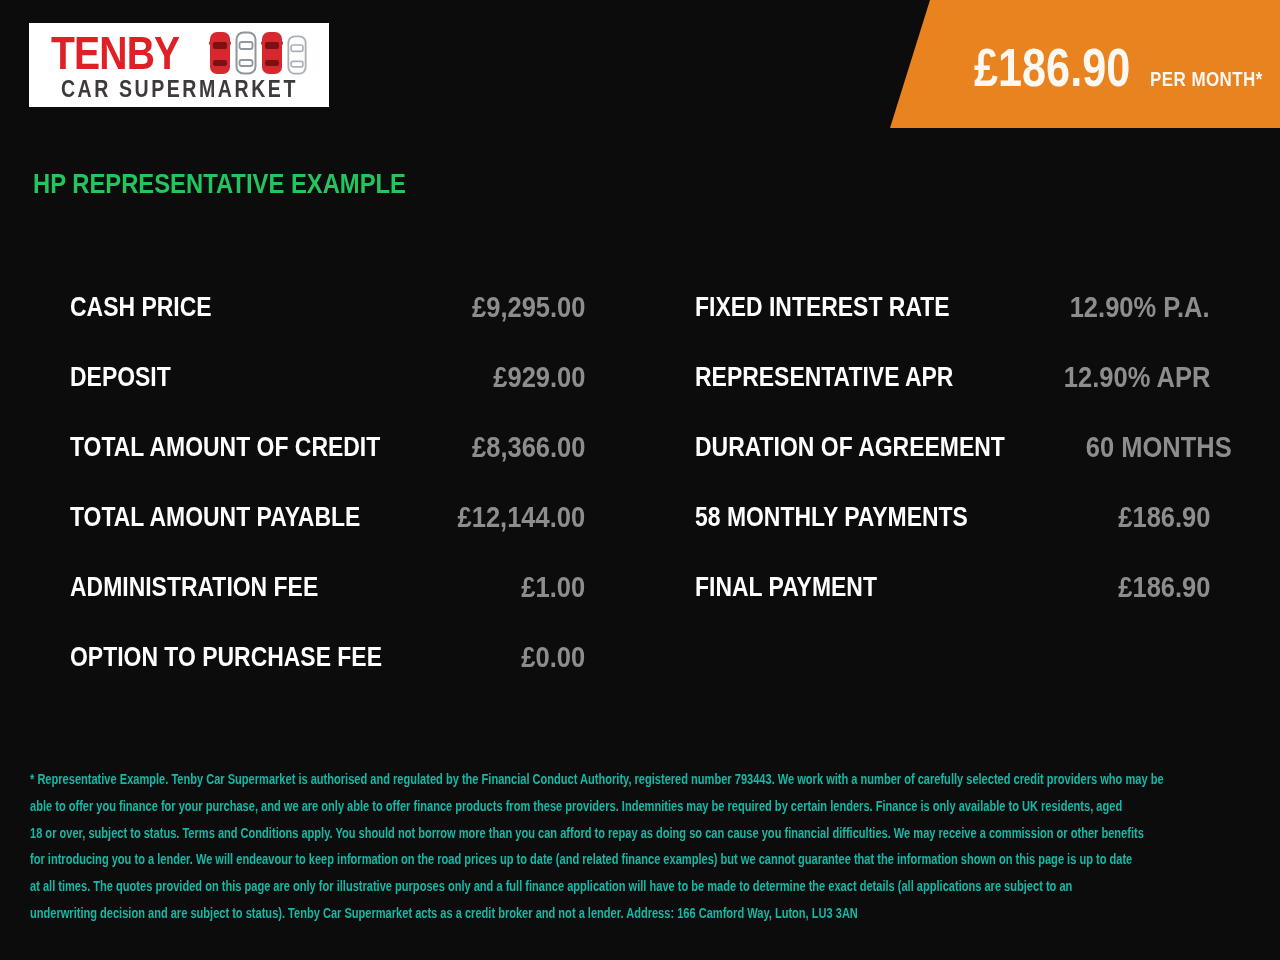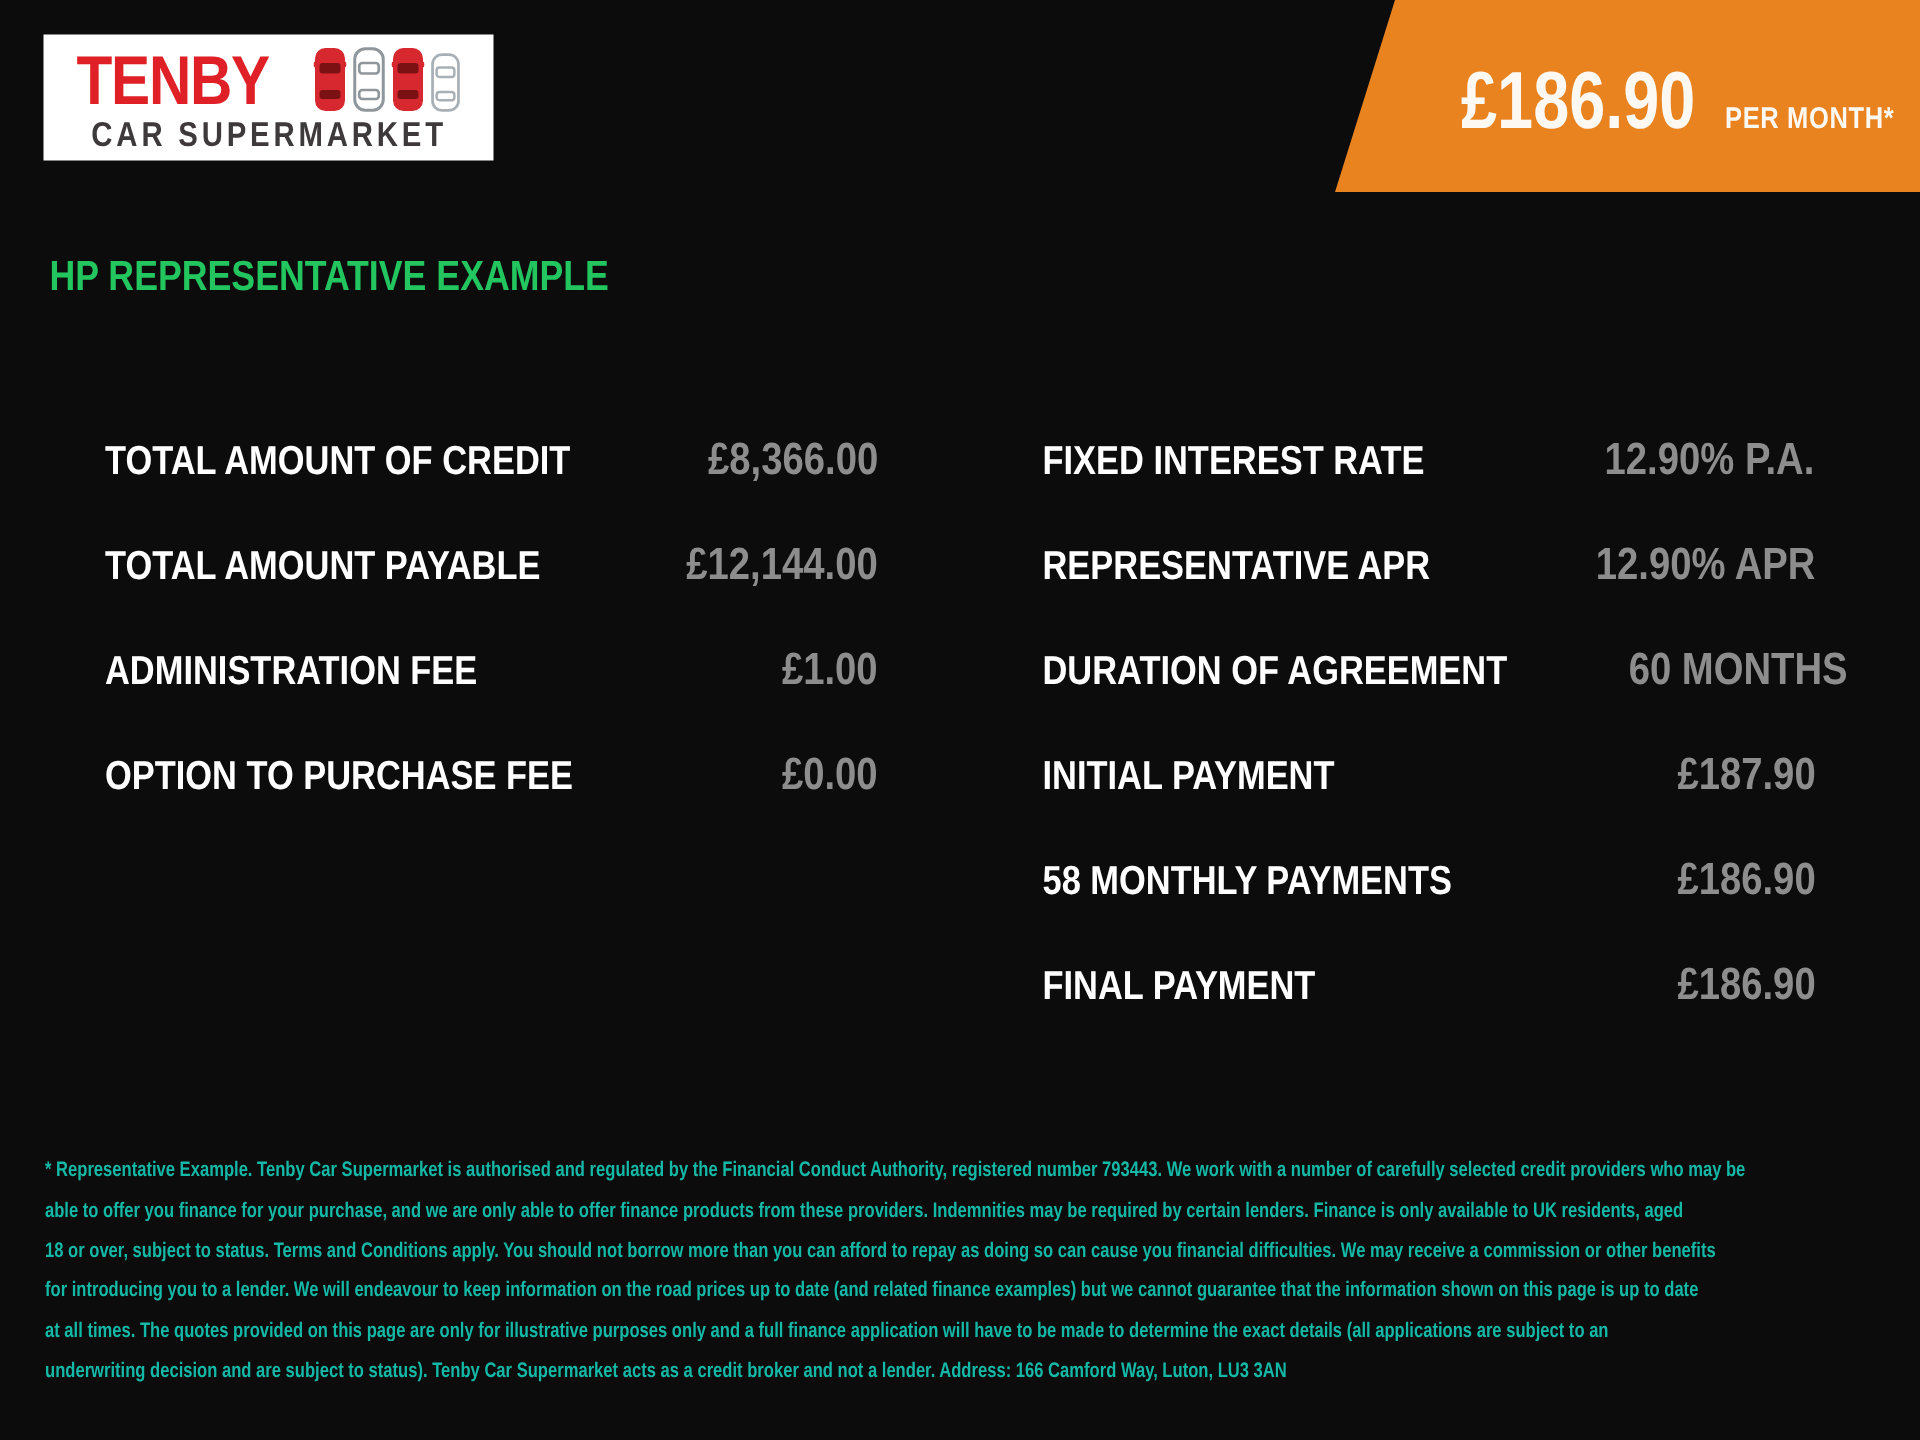--- a/index.html
+++ b/index.html
@@ -113,20 +113,28 @@
   <div class="price-inner">
     <span class="price-amount">£186.90</span>
     <span class="price-per">PER MONTH*</span>
   </div>
 </div>
 
 <div class="page-heading"><span class="cond-l">HP REPRESENTATIVE EXAMPLE</span></div>
 
 <div class="fin-col left">
   <div class="trow">
+    <span class="tlabel cond-l">CASH PRICE</span>
+    <span class="tvalue cond-r">£9,295.00</span>
+  </div>
+  <div class="trow">
+    <span class="tlabel cond-l">DEPOSIT</span>
+    <span class="tvalue cond-r">£929.00</span>
+  </div>
+  <div class="trow">
     <span class="tlabel cond-l">TOTAL AMOUNT OF CREDIT</span>
     <span class="tvalue cond-r">£8,366.00</span>
   </div>
   <div class="trow">
     <span class="tlabel cond-l">TOTAL AMOUNT PAYABLE</span>
     <span class="tvalue cond-r">£12,144.00</span>
   </div>
   <div class="trow">
     <span class="tlabel cond-l">ADMINISTRATION FEE</span>
     <span class="tvalue cond-r">£1.00</span>
@@ -144,24 +152,20 @@
   </div>
   <div class="trow">
     <span class="tlabel cond-l">REPRESENTATIVE APR</span>
     <span class="tvalue cond-r">12.90% APR</span>
   </div>
   <div class="trow">
     <span class="tlabel cond-l">DURATION OF AGREEMENT</span>
     <span class="tvalue cond-r">60 MONTHS</span>
   </div>
   <div class="trow">
-    <span class="tlabel cond-l">INITIAL PAYMENT</span>
-    <span class="tvalue cond-r">£187.90</span>
-  </div>
-  <div class="trow">
     <span class="tlabel cond-l">58 MONTHLY PAYMENTS</span>
     <span class="tvalue cond-r">£186.90</span>
   </div>
   <div class="trow">
     <span class="tlabel cond-l">FINAL PAYMENT</span>
     <span class="tvalue cond-r">£186.90</span>
   </div>
 </div>
 
 <div class="disclaimer">

